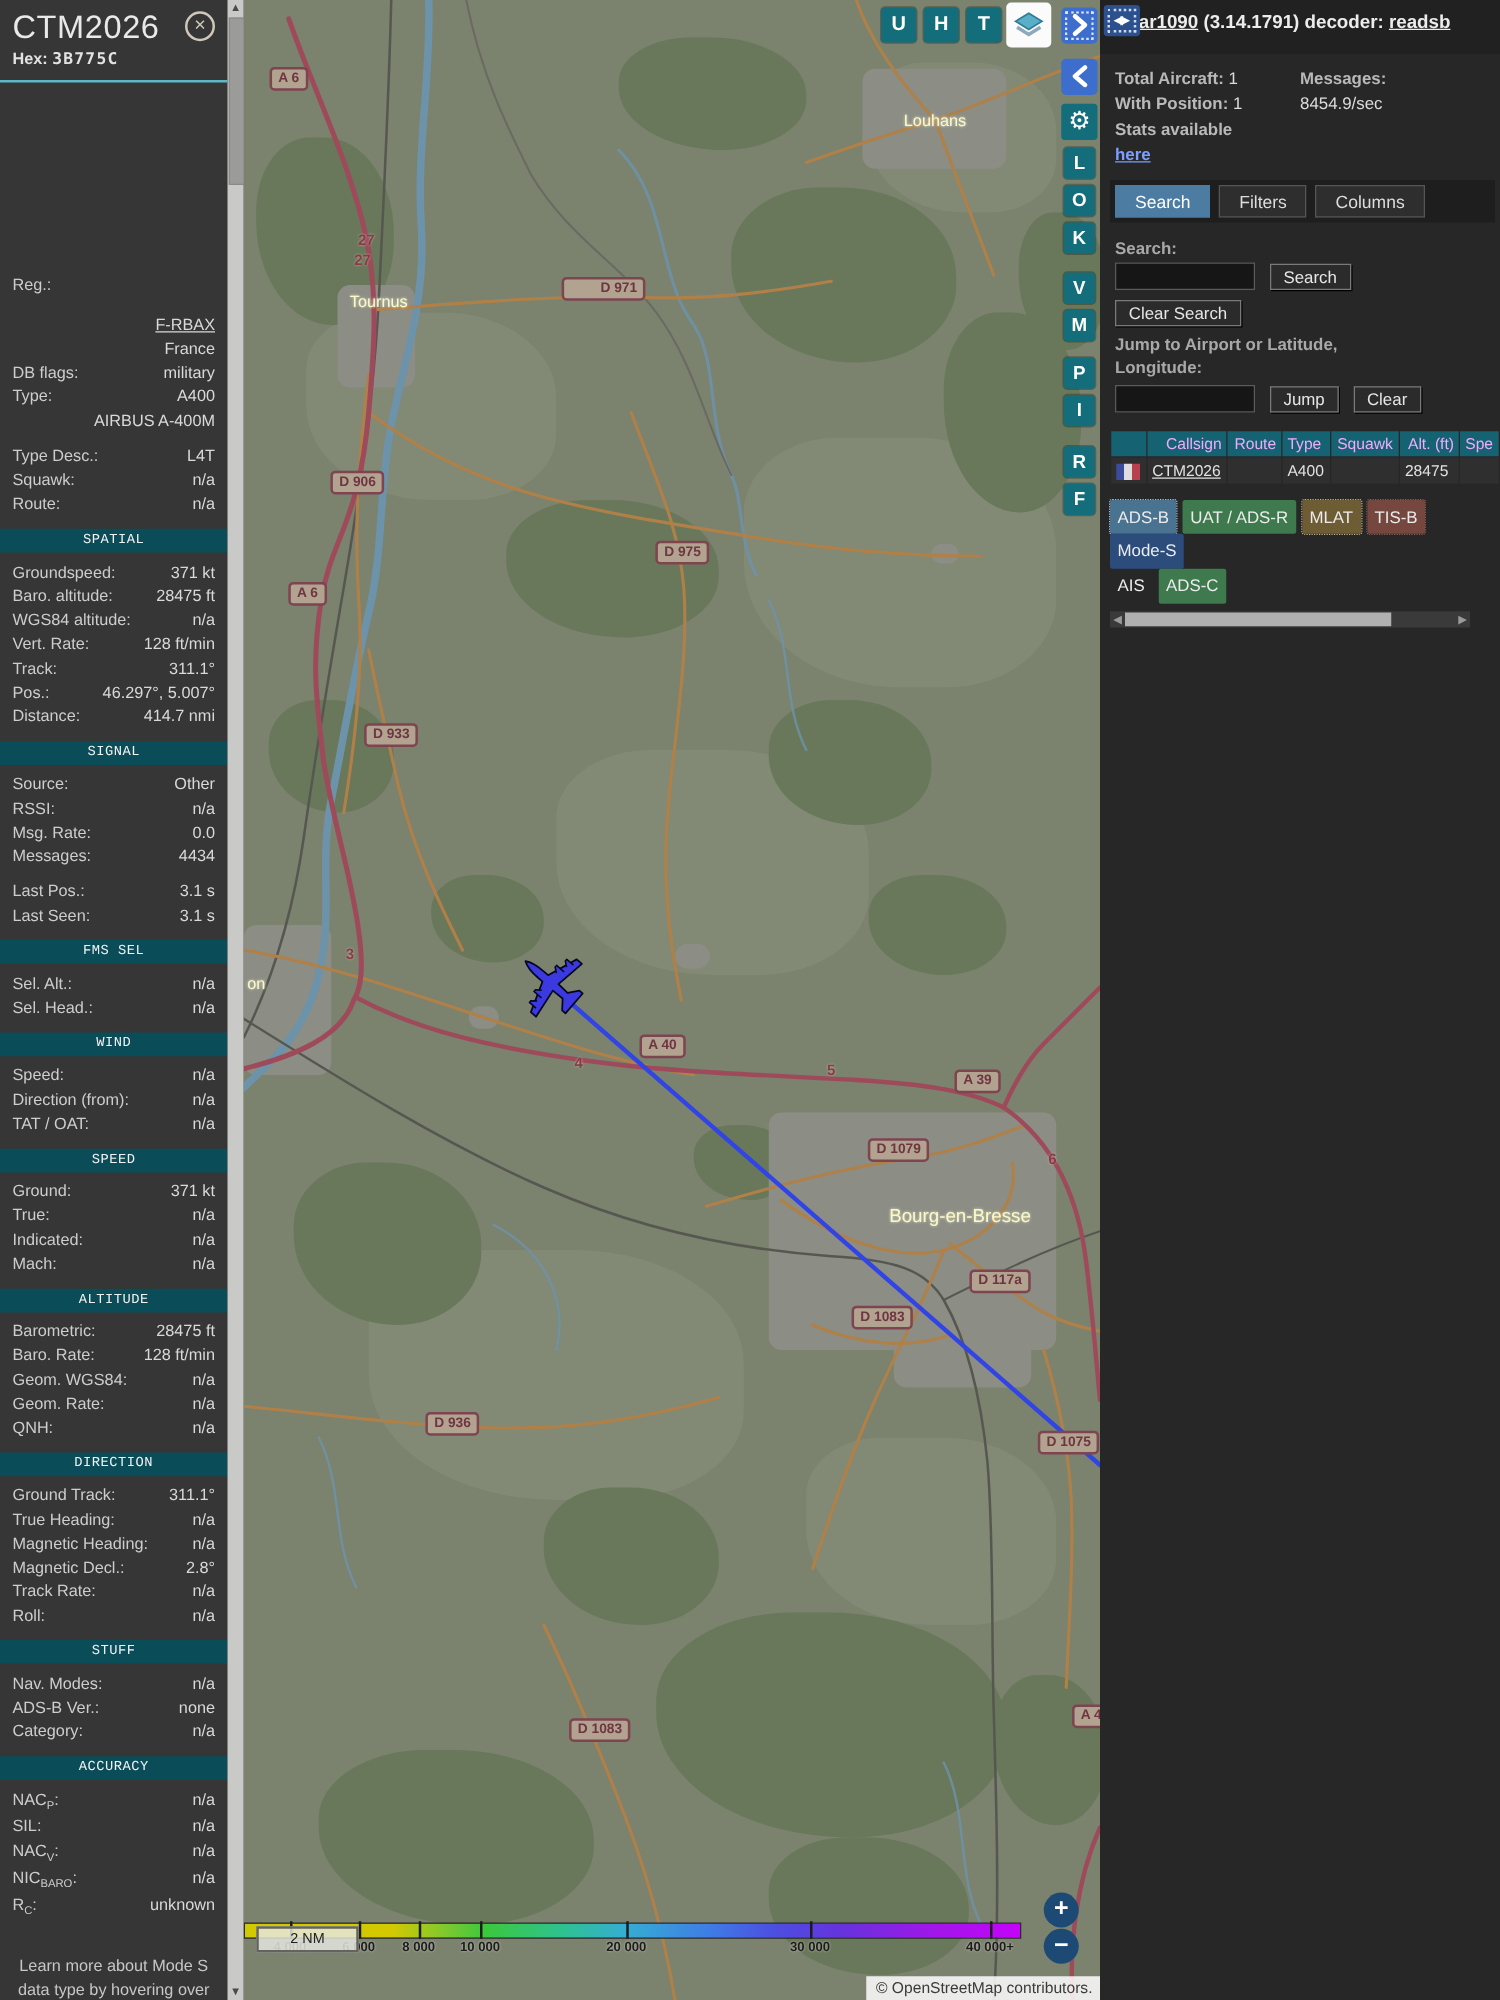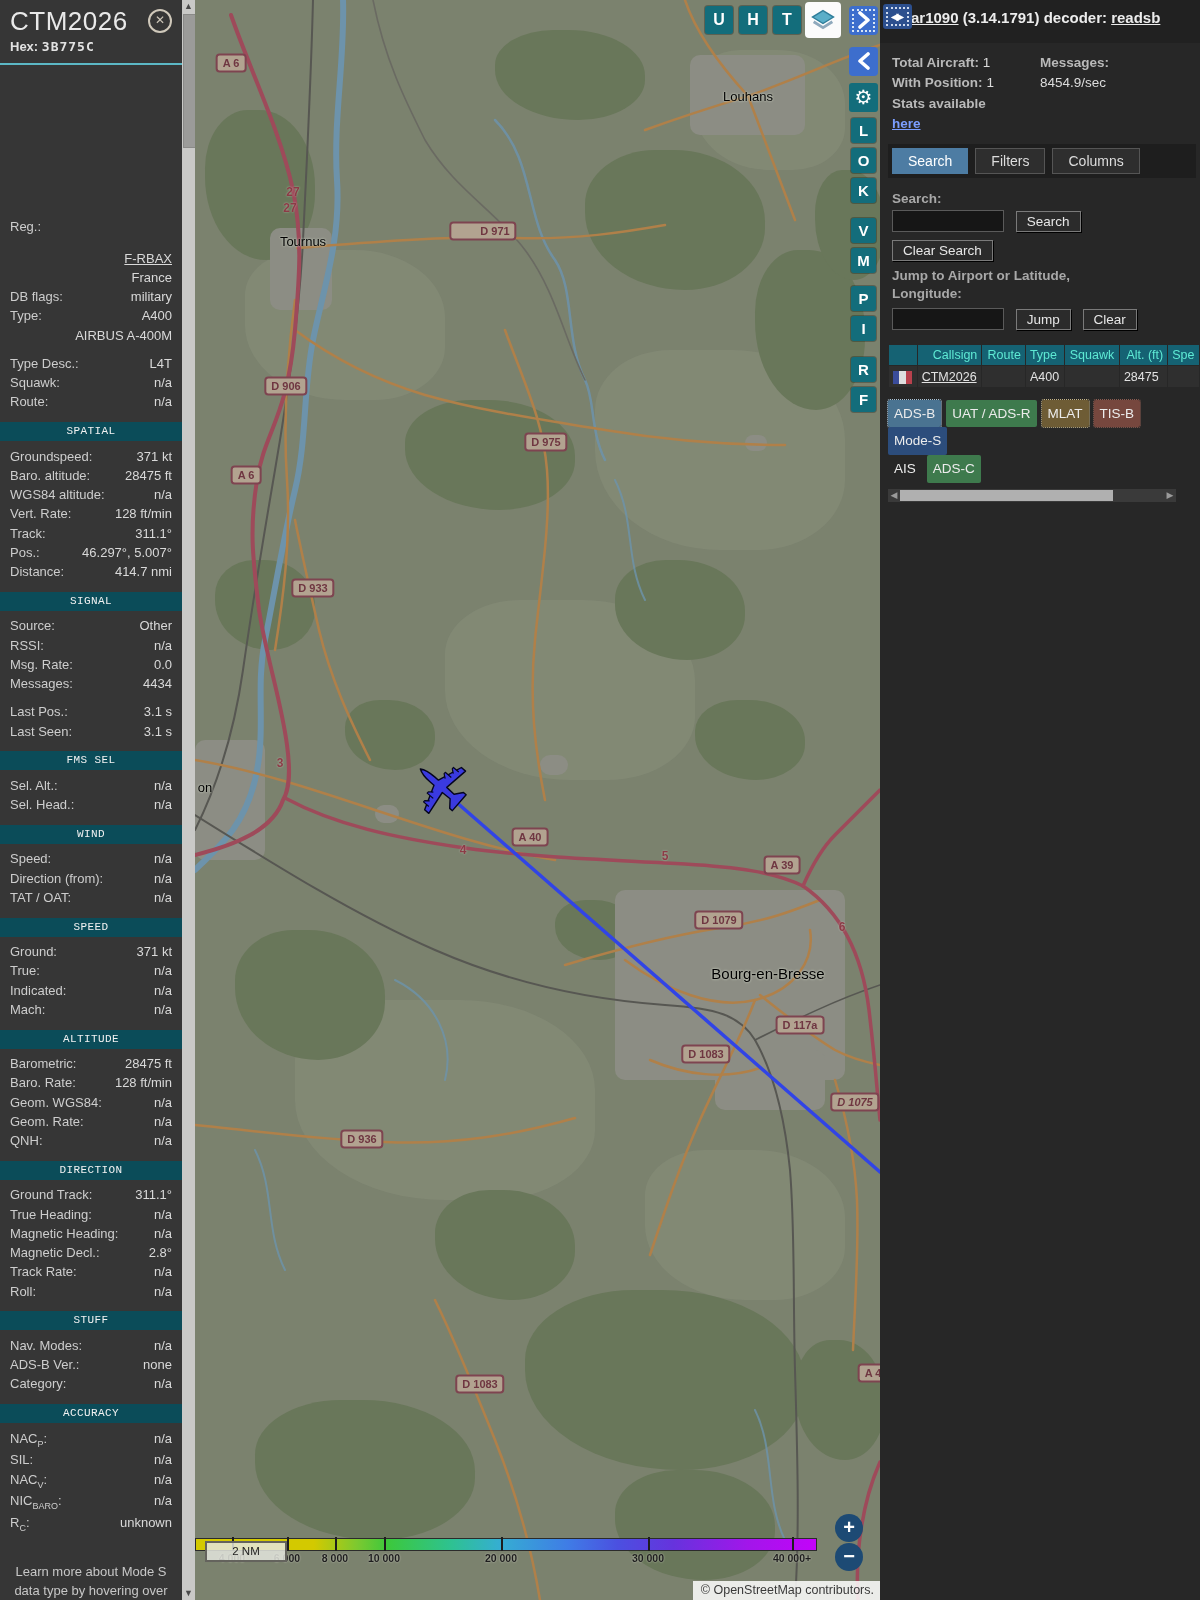--- a/index.html
+++ b/index.html
@@ -34,21 +34,21 @@
   #sb-thumb{position:absolute;left:1px;top:14px;width:11px;height:132px;background:#9b9b99;
             border:1px solid #8a8a88;cursor:pointer;}
 
   
   #map{position:absolute;left:195px;top:0;width:685px;height:1600px;background:#7b826e;overflow:hidden;}
   .blob{position:absolute;}
   .forest{background:#69775a;border-radius:42% 55% 48% 60%;}
   .field{background:#848b77;opacity:.75;border-radius:30% 45% 35% 50%;}
   .urban{background:#8c8d84;border-radius:10px;}
   #map svg.lines{position:absolute;left:0;top:0;}
-  .town{position:absolute;transform:translate(-50%,-50%);color:#000000;font-size:13px;white-space:nowrap;
+  .town{position:absolute;transform:translate(-50%,-50%);color:#fef9c3;font-size:13px;white-space:nowrap;
         text-shadow:0 0 3px rgba(195,200,185,.95),0 0 2px rgba(195,200,185,.9);}
   .town.big{font-size:15px;}
   .shield{position:absolute;transform:translate(-50%,-50%);background:#b2a390;border:2px solid #7e4450;
           color:#6f3641;font-size:11px;font-weight:bold;border-radius:4px;padding:0 5px;line-height:15px;white-space:nowrap;}
   .exitnum{position:absolute;transform:translate(-50%,-50%);color:#8c3b46;font-size:12px;font-weight:bold;
            text-shadow:0 0 2px rgba(200,200,190,.8);}
   .mbtn{position:absolute;background:#136d7b;color:#fff;font-weight:bold;text-align:center;
         border-radius:3px;box-shadow:0 0 0 1px rgba(0,0,0,.25);cursor:pointer;}
   .mbtn.top{width:28px;height:28px;font-size:16px;line-height:28px;top:6px;}
   .mbtn.side{width:25px;height:25px;font-size:15px;line-height:25px;left:656px;}
@@ -93,21 +93,21 @@
   .tinput{width:104px;height:18px;background:#161616;border:1px solid #5a5a5a;color:#ddd;
           font-size:13px;padding:1px 3px;vertical-align:middle;}
   .pbtn{display:inline-block;background:#2b2b2b;border:1px solid #7a7a7a;box-shadow:1px 1px 0 #000;
         color:#e6e6e6;font-size:13.5px;padding:2px 10px;margin-left:8px;cursor:pointer;vertical-align:middle;}
   .pbtn.nomargin{margin-left:0;}
   #clear-search{margin:8px 0 6px;}
   #jump-label{margin-top:6px;width:250px;line-height:1.35;}
   #jump-row{margin-top:5px;}
   
   #actable{margin:14px 0 0 8px;border-collapse:separate;border-spacing:1px;font-size:12.5px;}
-  #actable th{background:#156273;color:#5eead4;font-weight:normal;padding:3px 4px;white-space:nowrap;}
+  #actable th{background:#156273;color:#f0abfc;font-weight:normal;padding:3px 4px;white-space:nowrap;}
   #actable td{background:#2f2f2f;color:#e2e2e2;padding:3px 4px;white-space:nowrap;}
   #actable .cs{text-decoration:underline;cursor:pointer;}
   .flag{display:inline-block;width:19px;height:13px;vertical-align:middle;
         background:linear-gradient(90deg,#3a4c9b 0 33%,#dedede 33% 66%,#b8414d 66% 100%);}
   #badges{margin:12px 0 0 8px;font-size:13.5px;line-height:2.05;width:300px;}
   .badge{display:inline-block;padding:0 6px;margin-right:5px;color:#ececec;border-radius:2px;cursor:pointer;}
   
   #hscroll{position:relative;margin:6px 0 0 8px;width:288px;height:13px;background:#3a3a3a;}
   #hscroll .harrow{position:absolute;top:0;width:12px;height:13px;color:#9a9a9a;font-size:9px;
                    line-height:13px;text-align:center;}
@@ -449,21 +449,21 @@
       <div class="shield" style="left: 91px; top: 386px;">D 906</div>
       <div class="shield" style="left: 351px; top: 442px;">D 975</div>
       <div class="shield" style="left: 51px; top: 475px;">A 6</div>
       <div class="shield" style="left: 118px; top: 588px;">D 933</div>
       <div class="shield" style="left: 335px; top: 837px;">A 40</div>
       <div class="shield" style="left: 587px; top: 865px;">A 39</div>
       <div class="shield" style="left: 524px; top: 920px;">D 1079</div>
       <div class="shield" style="left: 605px; top: 1025px;">D 117a</div>
       <div class="shield" style="left: 511px; top: 1054px;">D 1083</div>
       <div class="shield" style="left: 167px; top: 1139px;">D 936</div>
-      <div class="shield" style="left: 660px; top: 1102px; font-style: italic;">D 1075</div>
+      <div class="shield" style="left: 660px; top: 1154px;">D 1075</div>
       <div class="shield" style="left: 285px; top: 1384px;">D 1083</div>
       <div class="shield" style="left: 678px; top: 1373px;">A 4</div>
       <div class="exitnum" style="left: 98px; top: 192px;">27</div>
       <div class="exitnum" style="left: 95px; top: 208px;">27</div>
       <div class="exitnum" style="left: 85px; top: 763px;">3</div>
       <div class="exitnum" style="left: 268px; top: 850px;">4</div>
       <div class="exitnum" style="left: 470px; top: 856px;">5</div>
       <div class="exitnum" style="left: 647px; top: 927px;">6</div>
     </div>
 

